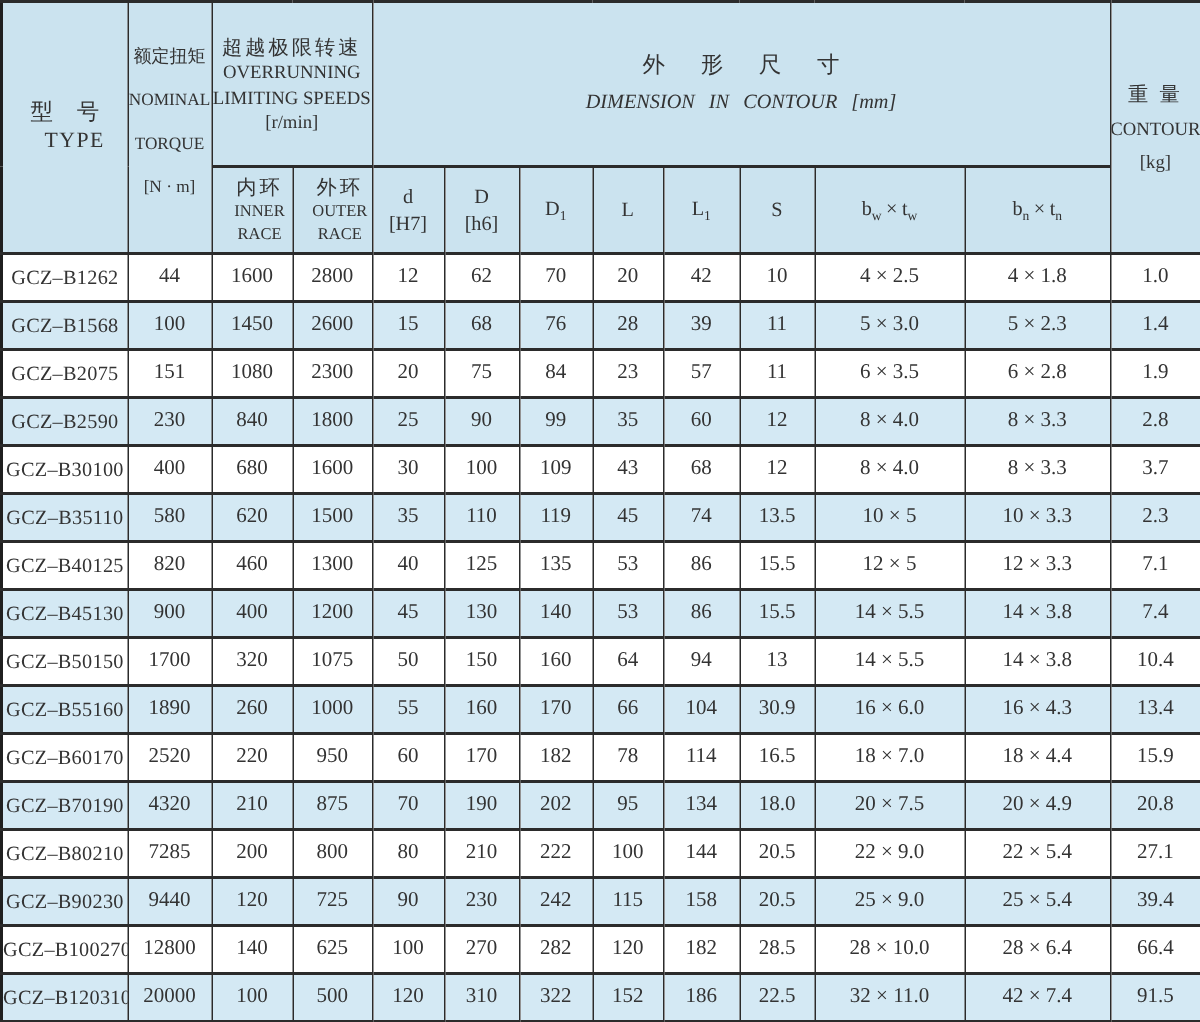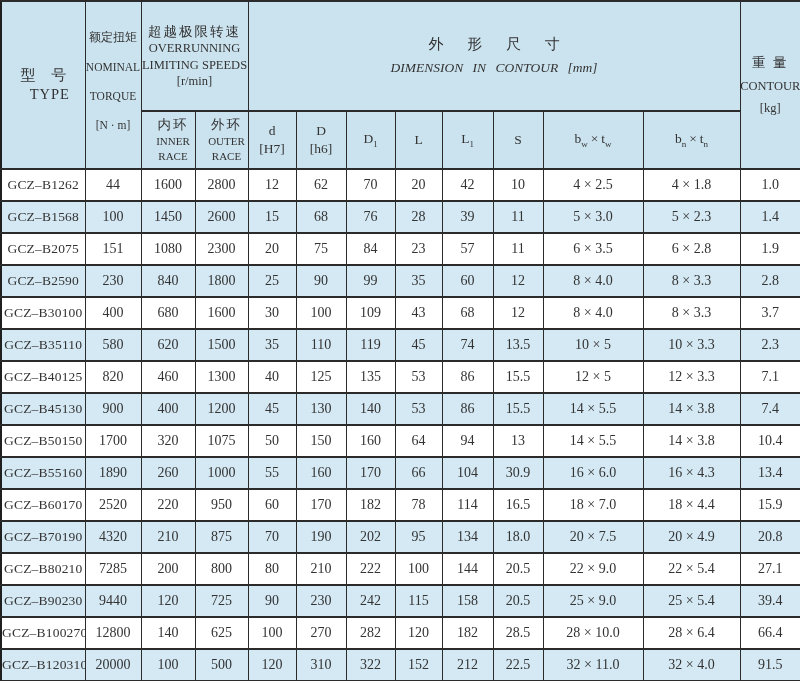--- a/index.html
+++ b/index.html
@@ -380,20 +380,20 @@
       </tr>
       <tr>
         <td class="type-cell">GCZ–B120310</td>
         <td>20000</td>
         <td>100</td>
         <td>500</td>
         <td>120</td>
         <td>310</td>
         <td>322</td>
         <td>152</td>
-        <td>212</td>
+        <td>186</td>
         <td>22.5</td>
         <td>32 × 11.0</td>
-        <td>32 × 4.0</td>
+        <td>42 × 7.4</td>
         <td>91.5</td>
       </tr>
     </tbody>
 </table>
 
 </body></html>

